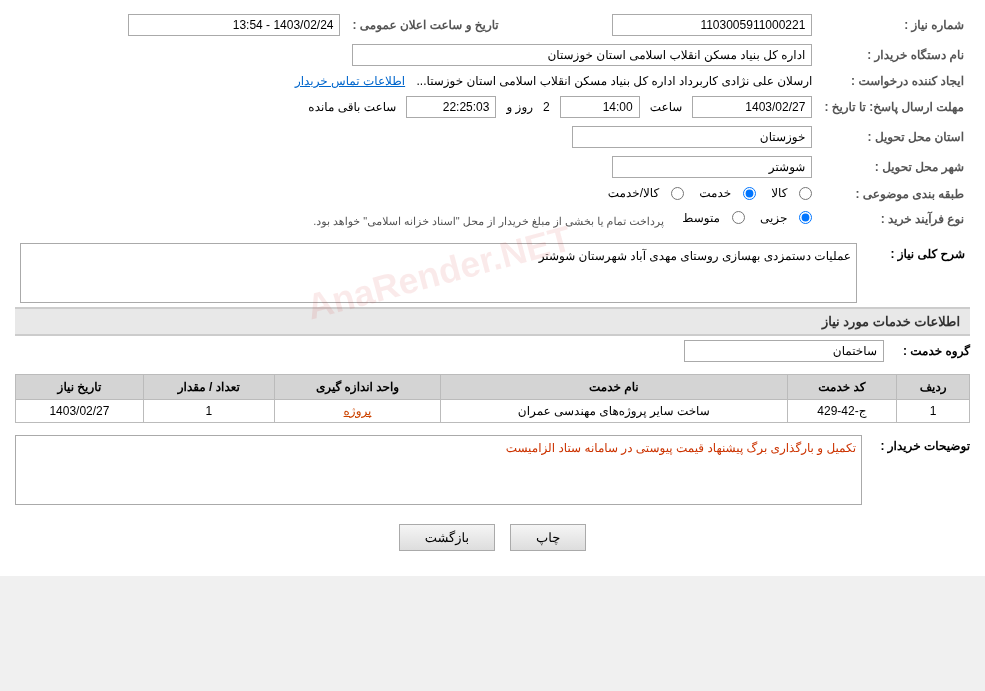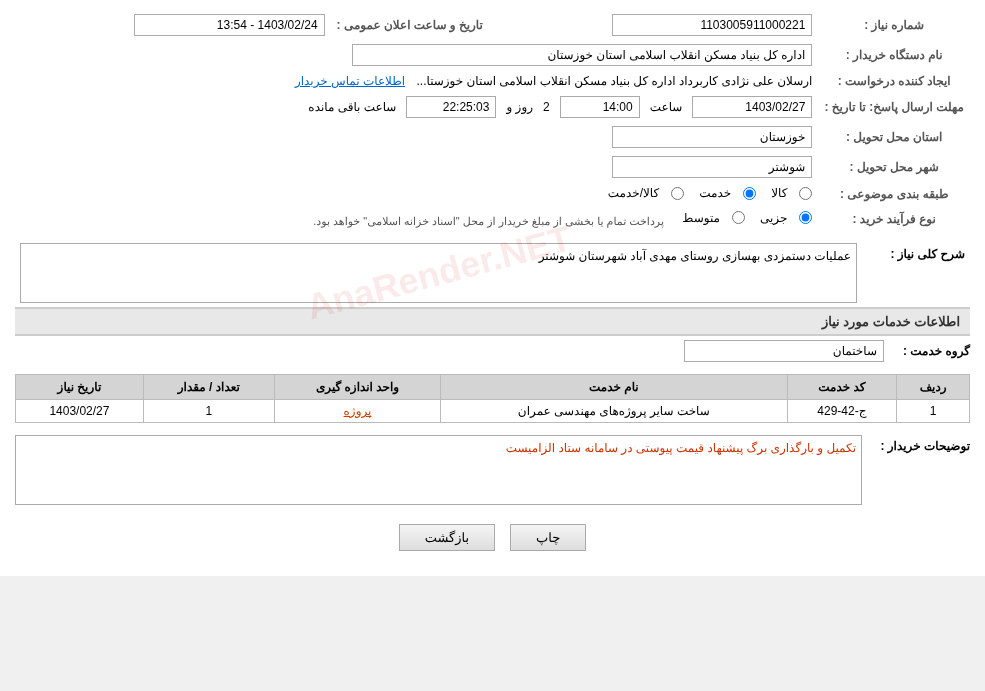--- a/index.html
+++ b/index.html
@@ -30,21 +30,21 @@
       width: 100%;
       border-collapse: collapse;
       margin-bottom: 8px;
     }
     .info-table td {
       padding: 4px 6px;
       vertical-align: middle;
     }
     .label-cell {
       color: #555;
-      text-align: center;
+      text-align: right;
       white-space: nowrap;
       font-weight: bold;
       width: 130px;
     }
     .value-cell {
       text-align: right;
     }
     .input-box {
       border: 1px solid #aaa;
       padding: 3px 6px;
@@ -161,21 +161,21 @@
 
     <table class="info-table">
       <tbody>
           <tr>
         <td class="label-cell">شماره نیاز :</td>
         <td class="value-cell">
           <span class="input-box input-medium">1103005911000221</span>
         </td>
         <td class="label-cell" style="text-align:right;">تاریخ و ساعت اعلان عمومی :</td>
         <td class="value-cell">
-          <span class="input-box" style="width:191px;">1403/02/24 - 13:54</span>
+          <span class="input-box" style="width:212px;">1403/02/24 - 13:54</span>
         </td>
       </tr>
 
       <tr>
         <td class="label-cell">نام دستگاه خریدار :</td>
         <td colspan="3" class="value-cell">
           <span class="input-box" style="width:460px;">اداره کل بنیاد مسکن انقلاب اسلامی استان خوزستان</span>
         </td>
       </tr>
 
@@ -202,21 +202,21 @@
           &nbsp;
           <span class="input-box" style="width:90px;">22:25:03</span>
           &nbsp;
           <span>ساعت باقی مانده</span>
         </td>
       </tr>
 
       <tr>
         <td class="label-cell">استان محل تحویل :</td>
         <td colspan="3" class="value-cell">
-          <span class="input-box" style="width:200px;">خوزستان</span>
+          <span class="input-box" style="width:240px;">خوزستان</span>
         </td>
       </tr>
 
       <tr>
         <td class="label-cell">شهر محل تحویل :</td>
         <td colspan="3" class="value-cell">
           <span class="input-box" style="width:200px;">شوشتر</span>
         </td>
       </tr>
 

